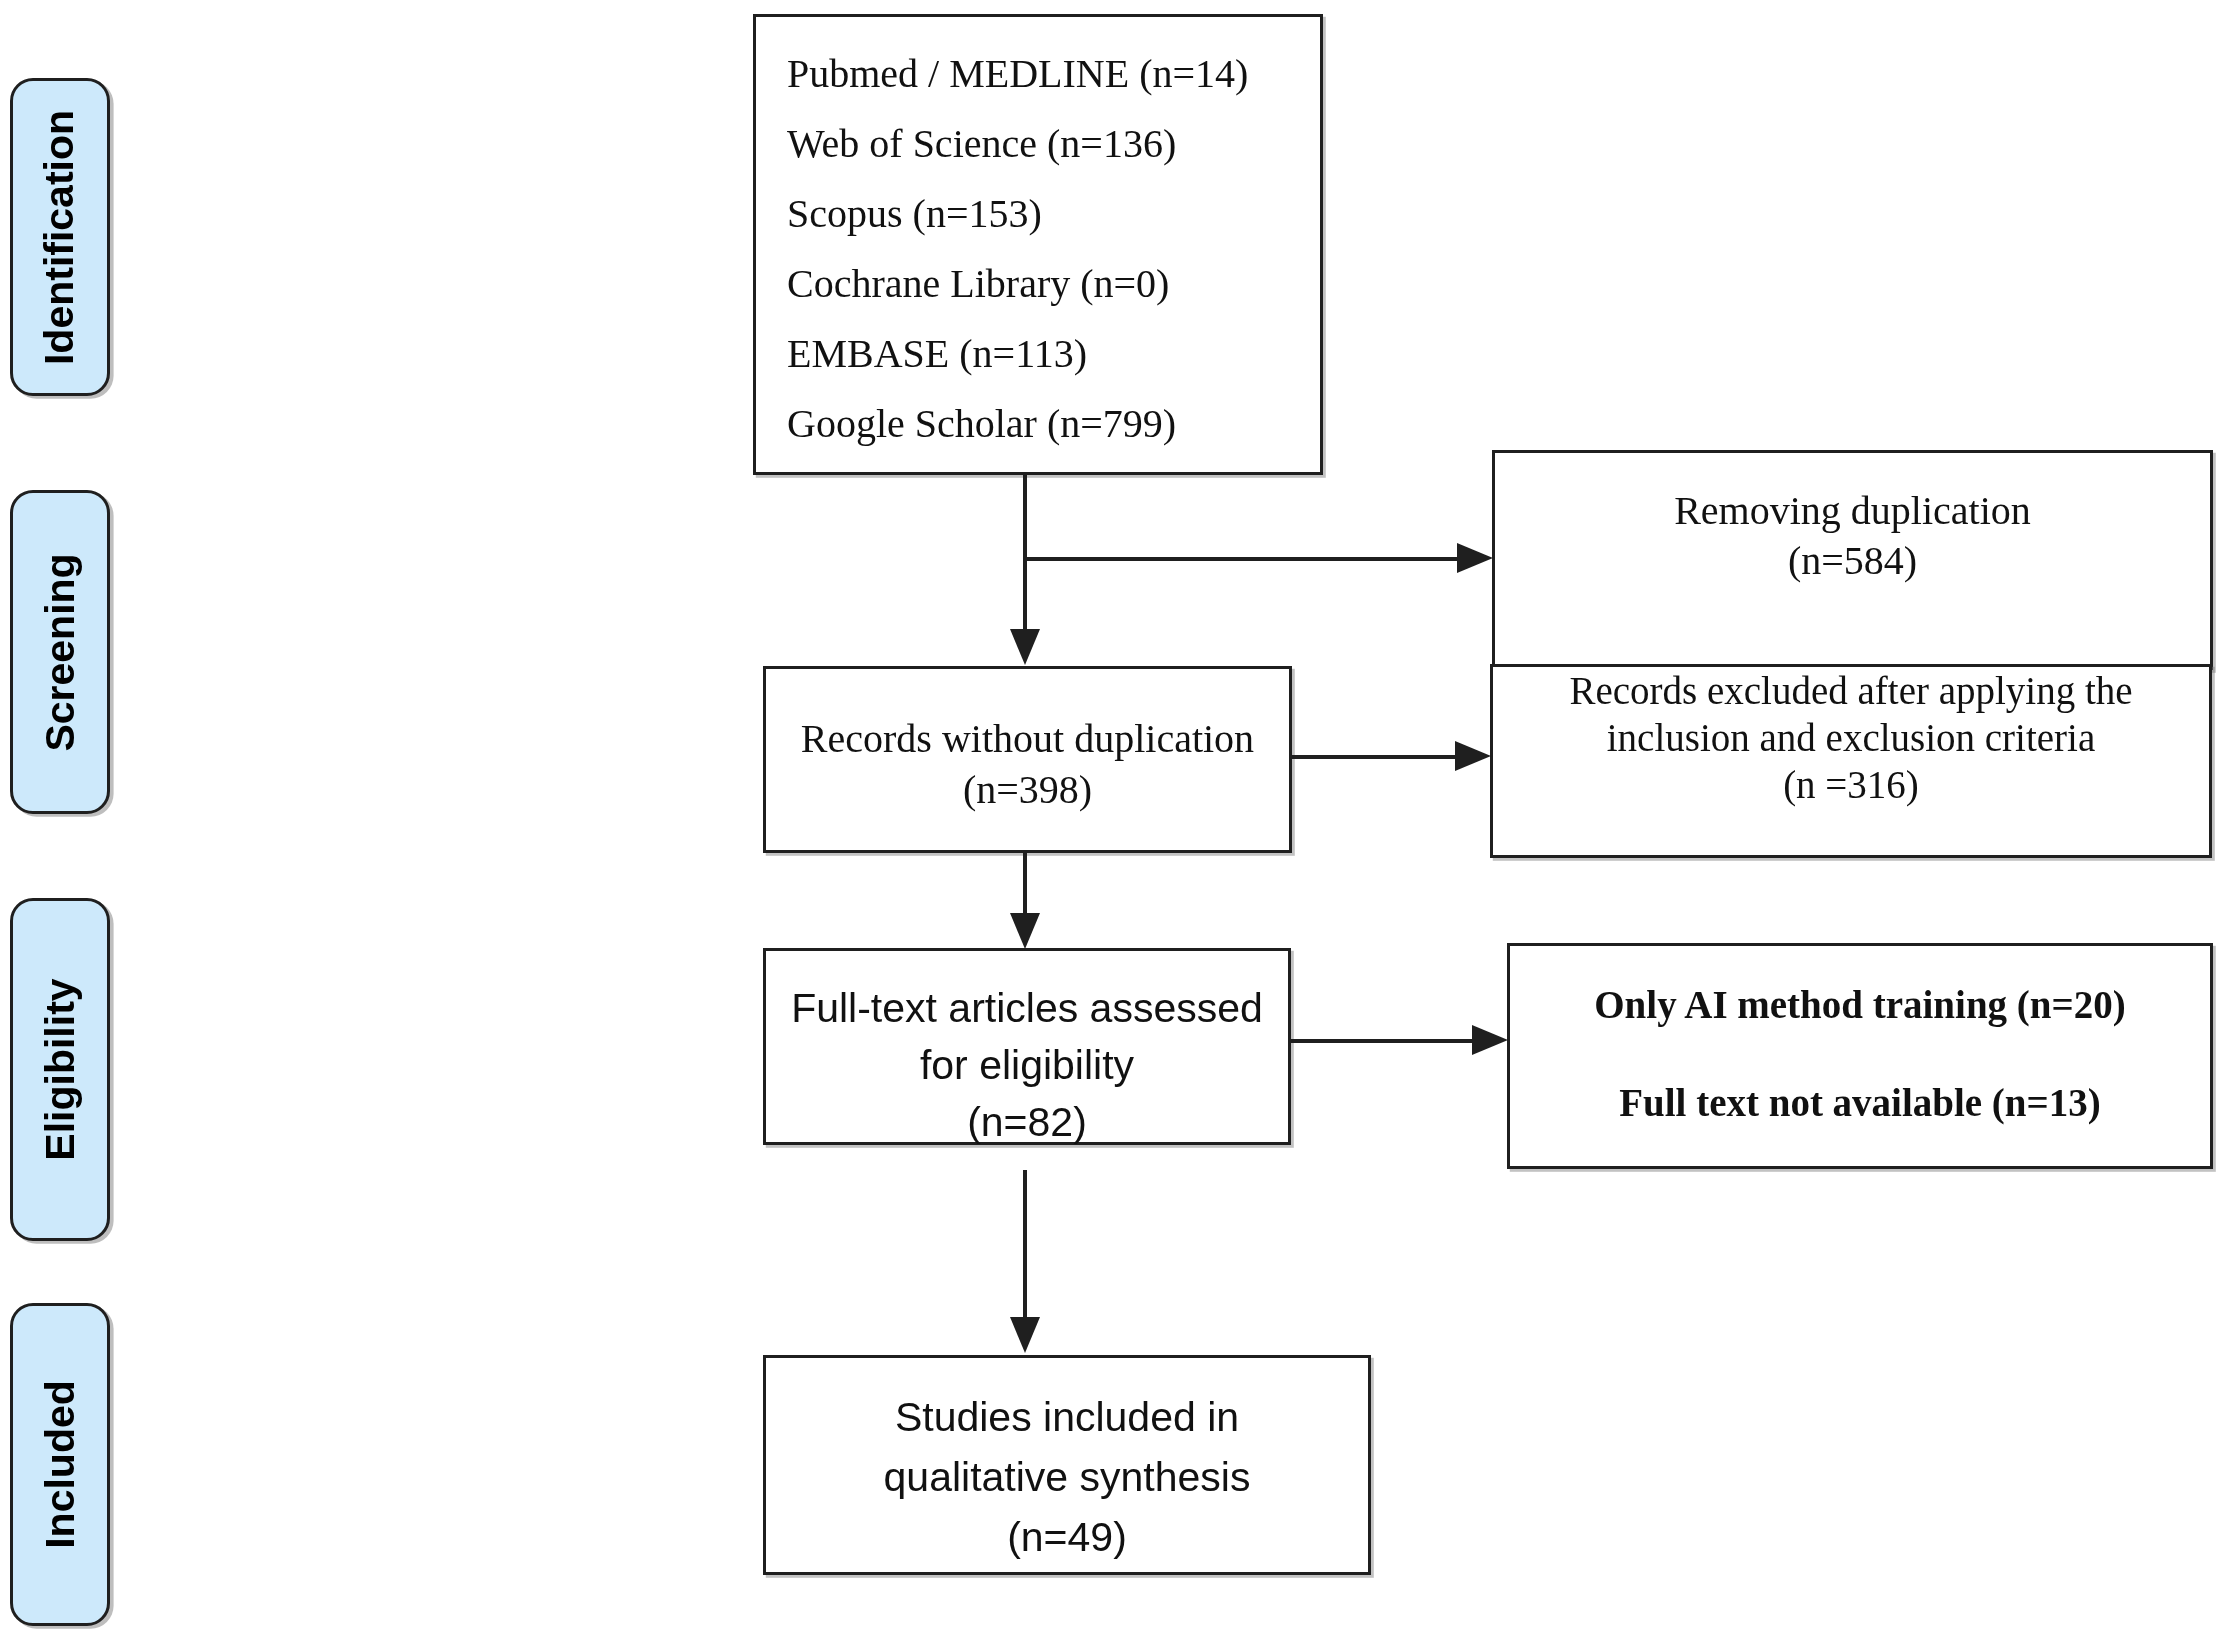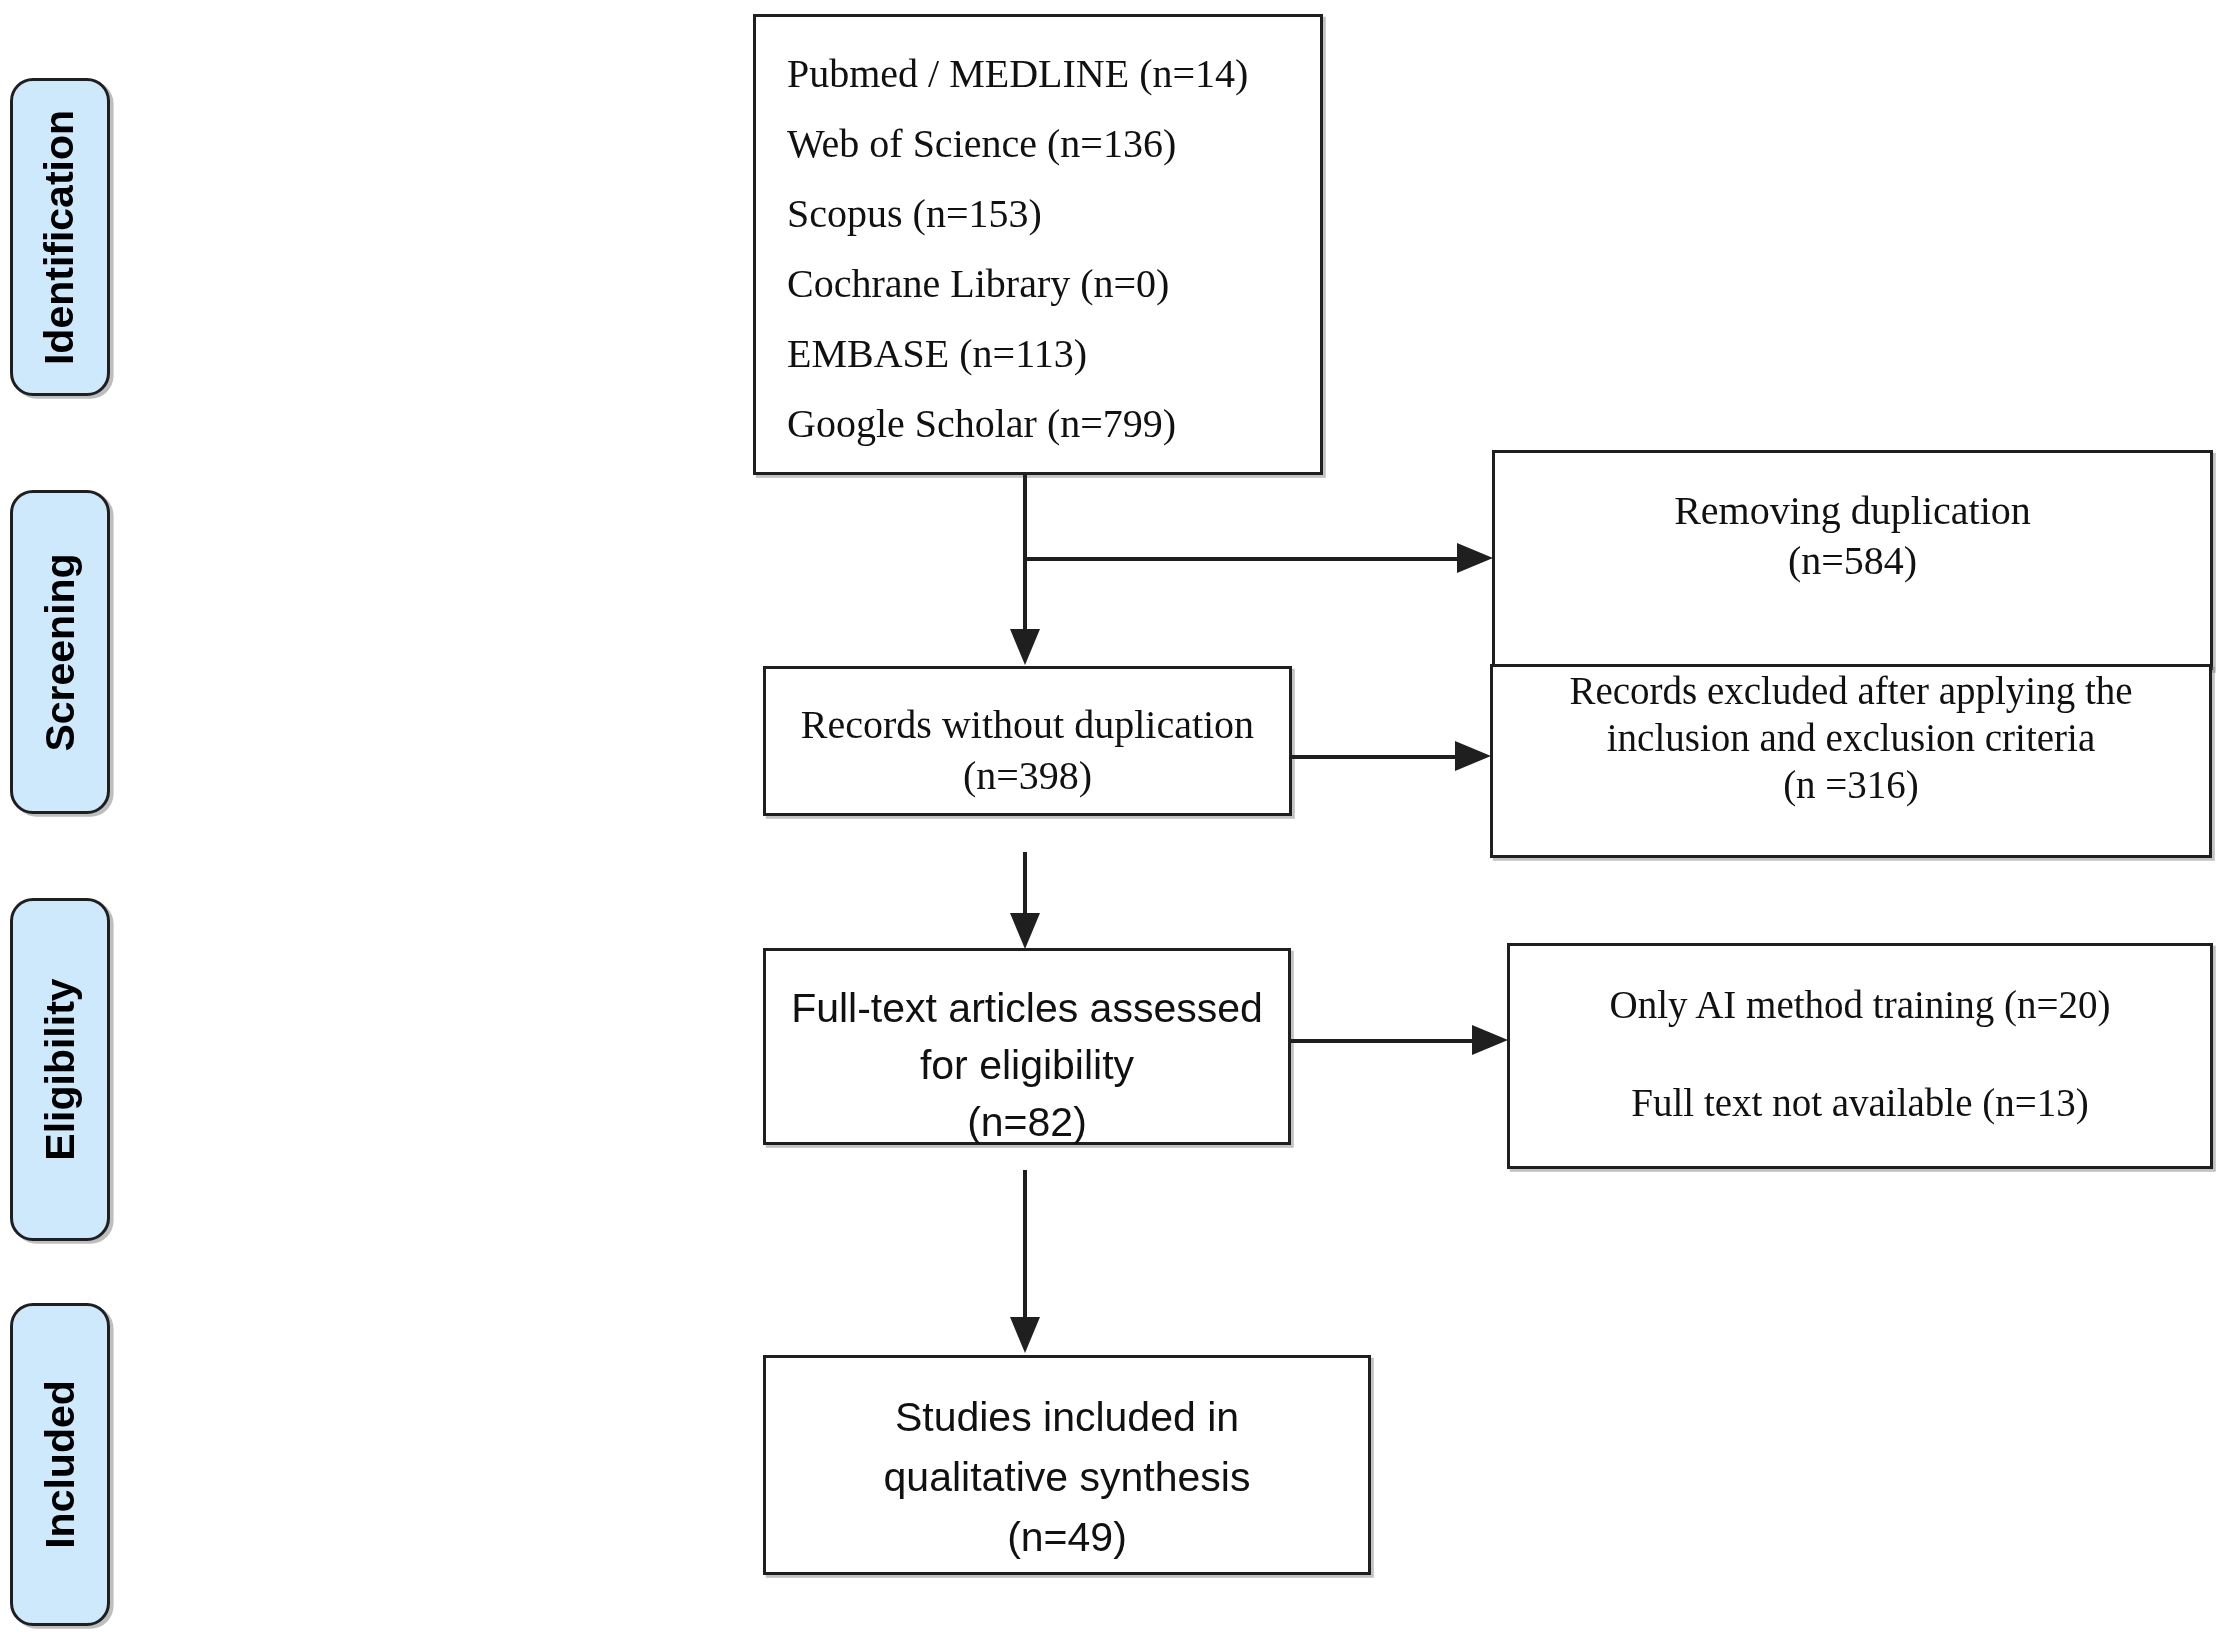--- a/index.html
+++ b/index.html
@@ -27,31 +27,31 @@
   .sans  { font-family: "Liberation Sans", sans-serif; }
   .center-text { text-align: center; }
   .fbox p { margin: 0; }
 
   #box-sources { left: 753px; top: 14.2px; width: 570px; height: 461px; padding: 21.4px 14.2px 0 31px; }
   #box-sources p { font-size: 40px; line-height: 70px; white-space: nowrap; }
 
   #box-removing { left: 1492px; top: 450px; width: 721px; height: 220px; padding-top: 33px; }
   #box-removing p { font-size: 40px; line-height: 50px; }
 
-  #box-nodup { left: 763px; top: 666px; width: 529px; height: 150px; padding-top: 30px; }
+  #box-nodup { left: 763px; top: 666px; width: 529px; height: 187px; padding-top: 44px; }
   #box-nodup p { font-size: 40px; line-height: 51px; }
 
   #box-excluded { left: 1490px; top: 664px; width: 722px; height: 194px; }
   #box-excluded p { font-size: 39px; line-height: 47px; }
 
   #box-fulltext { left: 763px; top: 948px; width: 528px; height: 197px; padding-top: 28.5px; }
   #box-fulltext p { font-size: 41px; line-height: 57px; }
 
   #box-reasons { left: 1507px; top: 943px; width: 706px; height: 226px; padding-top: 37px; }
-  #box-reasons p { font-size: 39px; line-height: 44px; }
+  #box-reasons p { font-size: 39px; line-height: 44px; font-weight: bold; }
   #box-reasons p + p { margin-top: 54px; }
 
   #box-studies { left: 763px; top: 1355px; width: 608px; height: 220px; padding-top: 28.5px; }
   #box-studies p { font-size: 41px; line-height: 60px; }
 
   
   .stage {
     position: absolute;
     left: 10px;
     width: 100px;

